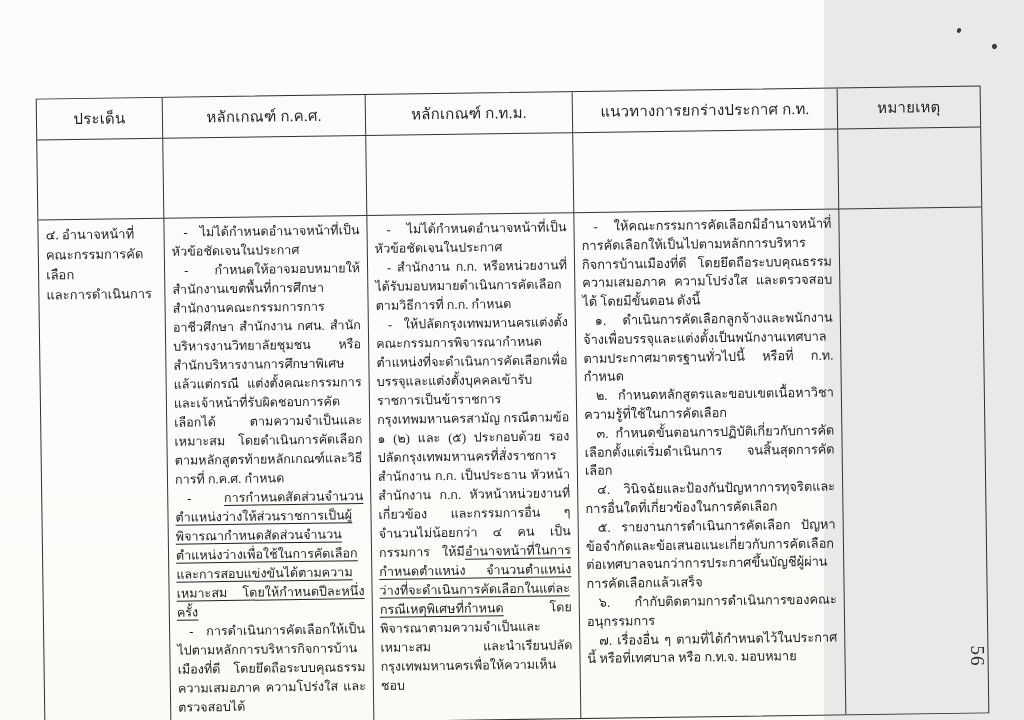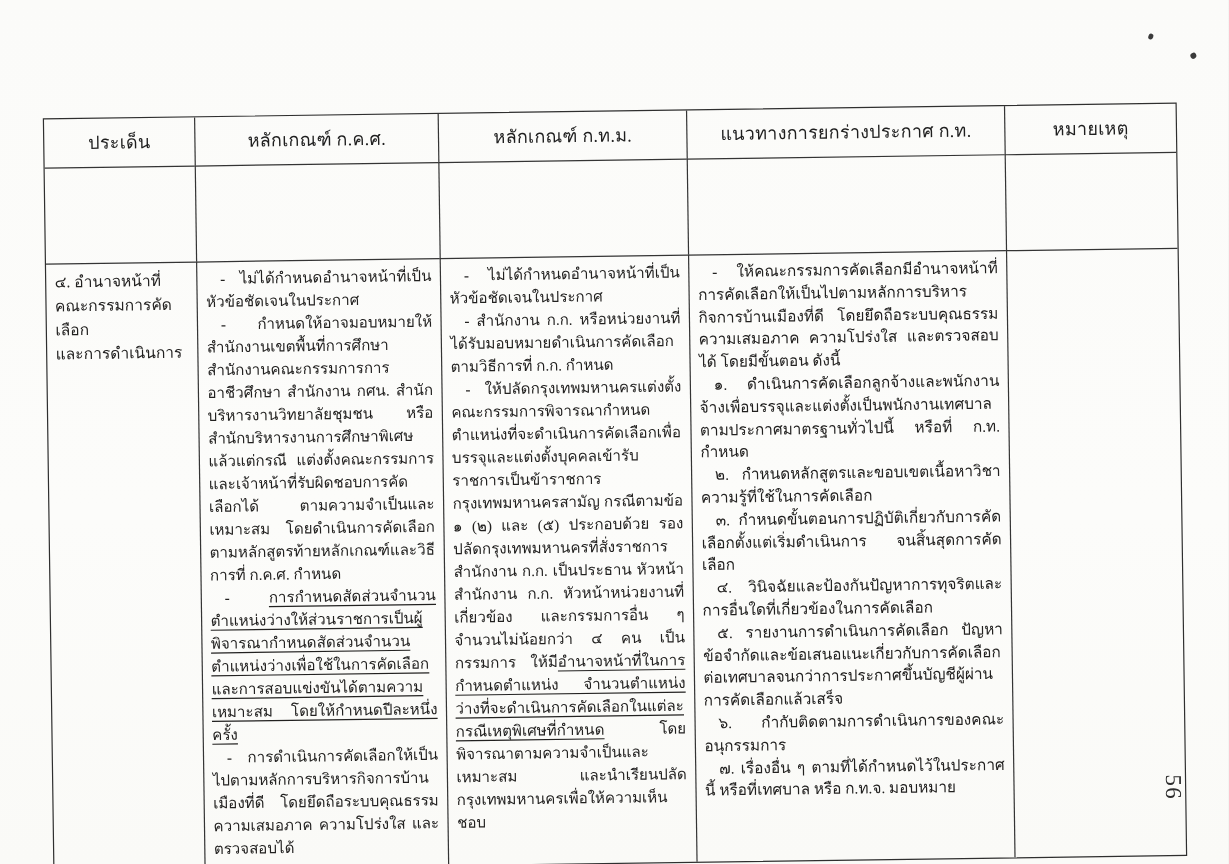--- a/index.html
+++ b/index.html
@@ -4,21 +4,21 @@
 <style>
   html,body{margin:0;padding:0;}
   body{
     width:1024px;height:720px;
     background:#e9e9e7;
     font-family:"Liberation Serif","DejaVu Serif",serif;
     overflow:hidden;
   }
   .page{
     position:relative;
-    width:1024px;height:720px;
+    width:824px;height:720px;
     background:linear-gradient(180deg,#fbfbf9 0%,#fcfcfa 60%,#fafaf7 100%);
     color:#262626;
   }
   .scan-table{
     position:absolute;
     left:40px; top:92px;
     width:945px;
     min-height:546px;
     border:1.3px solid #2f2f2f;
     display:grid;

